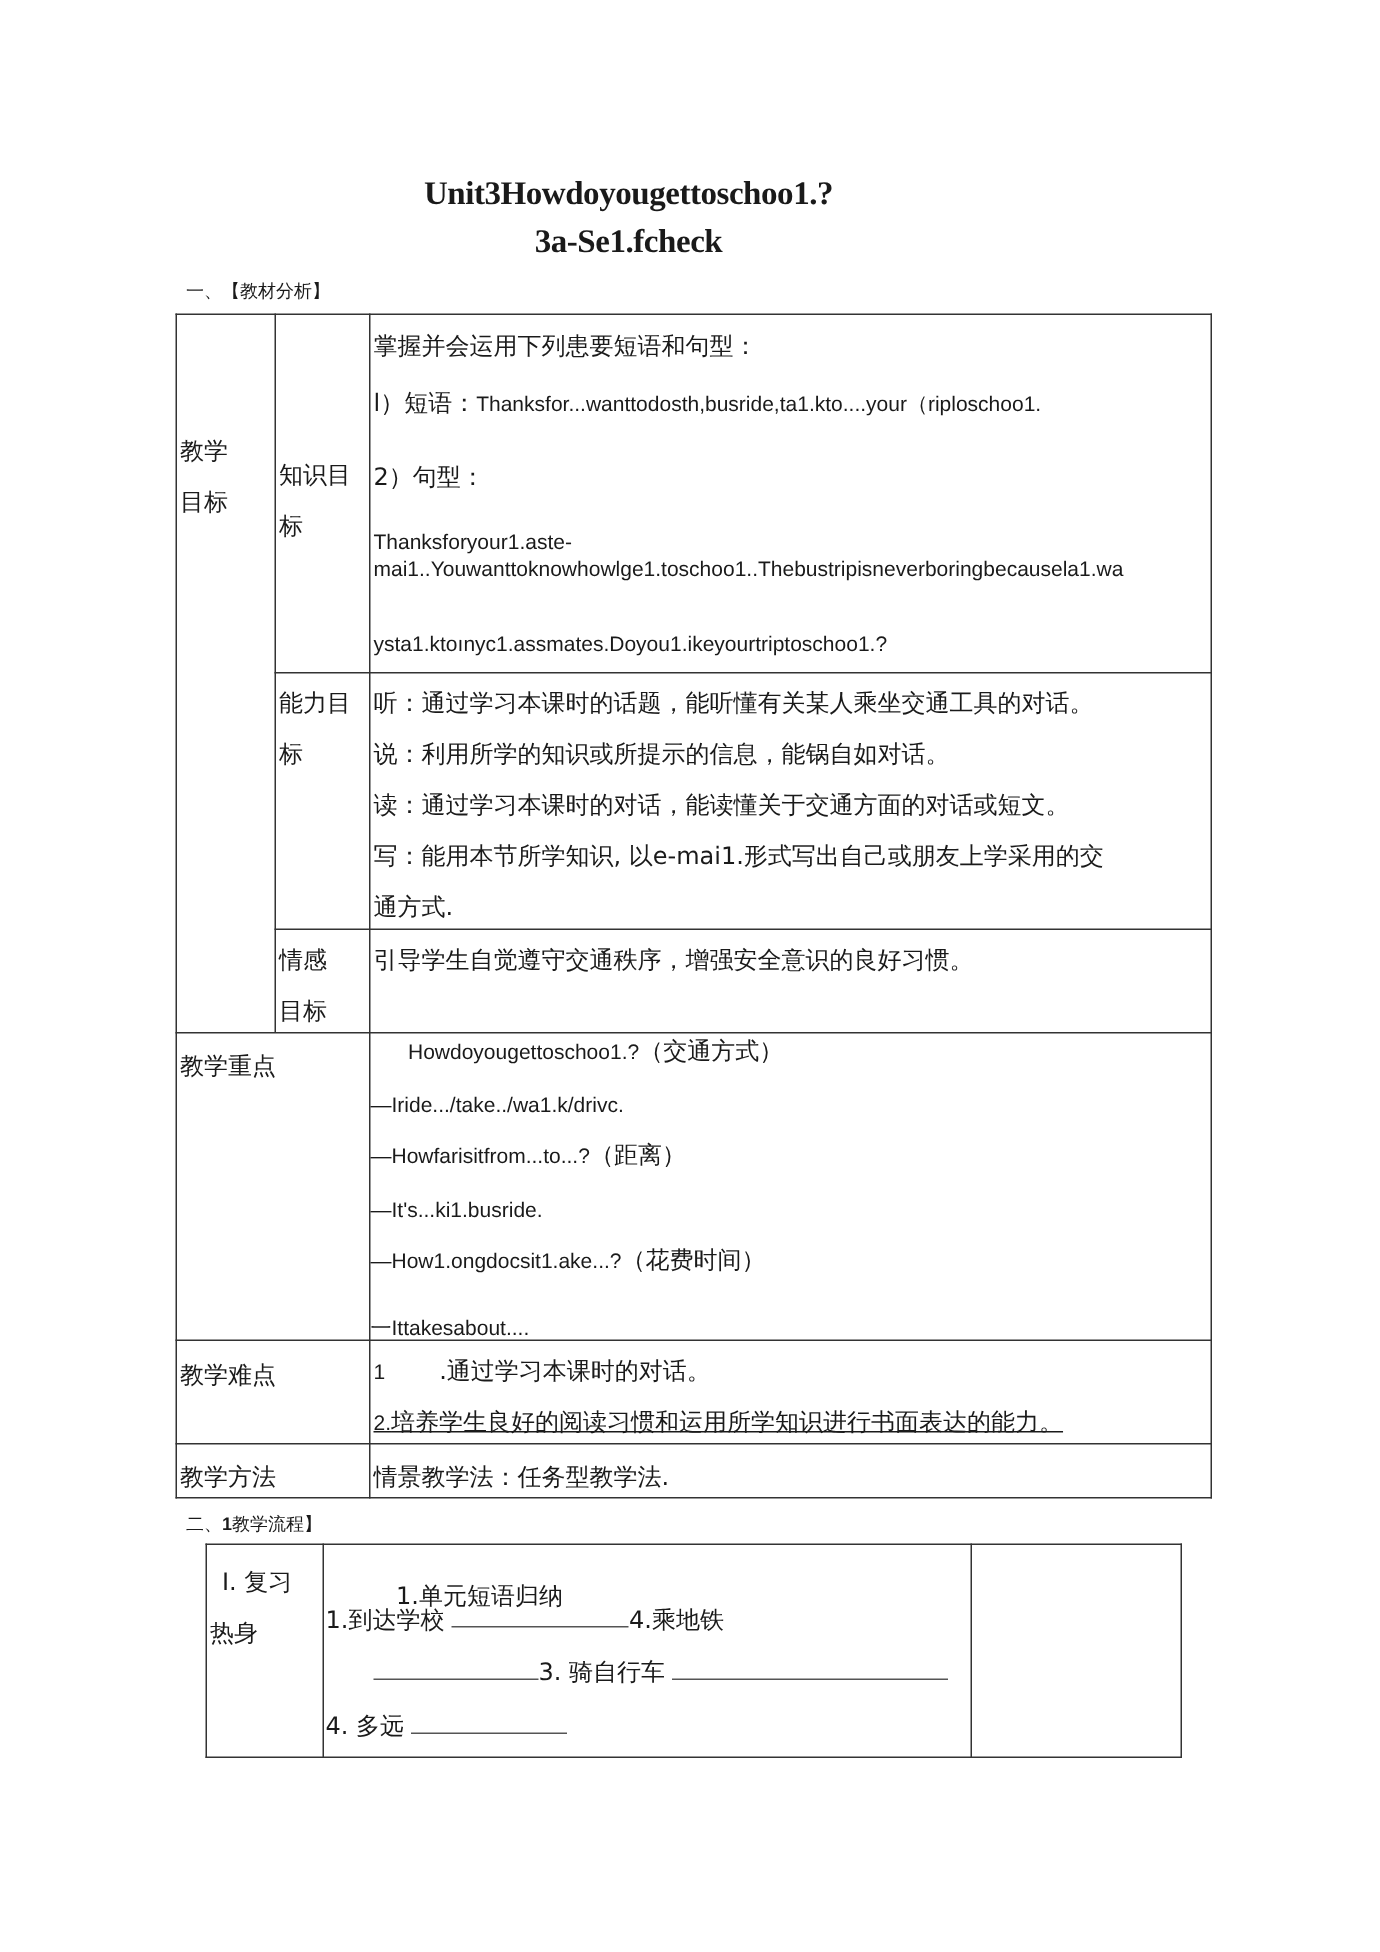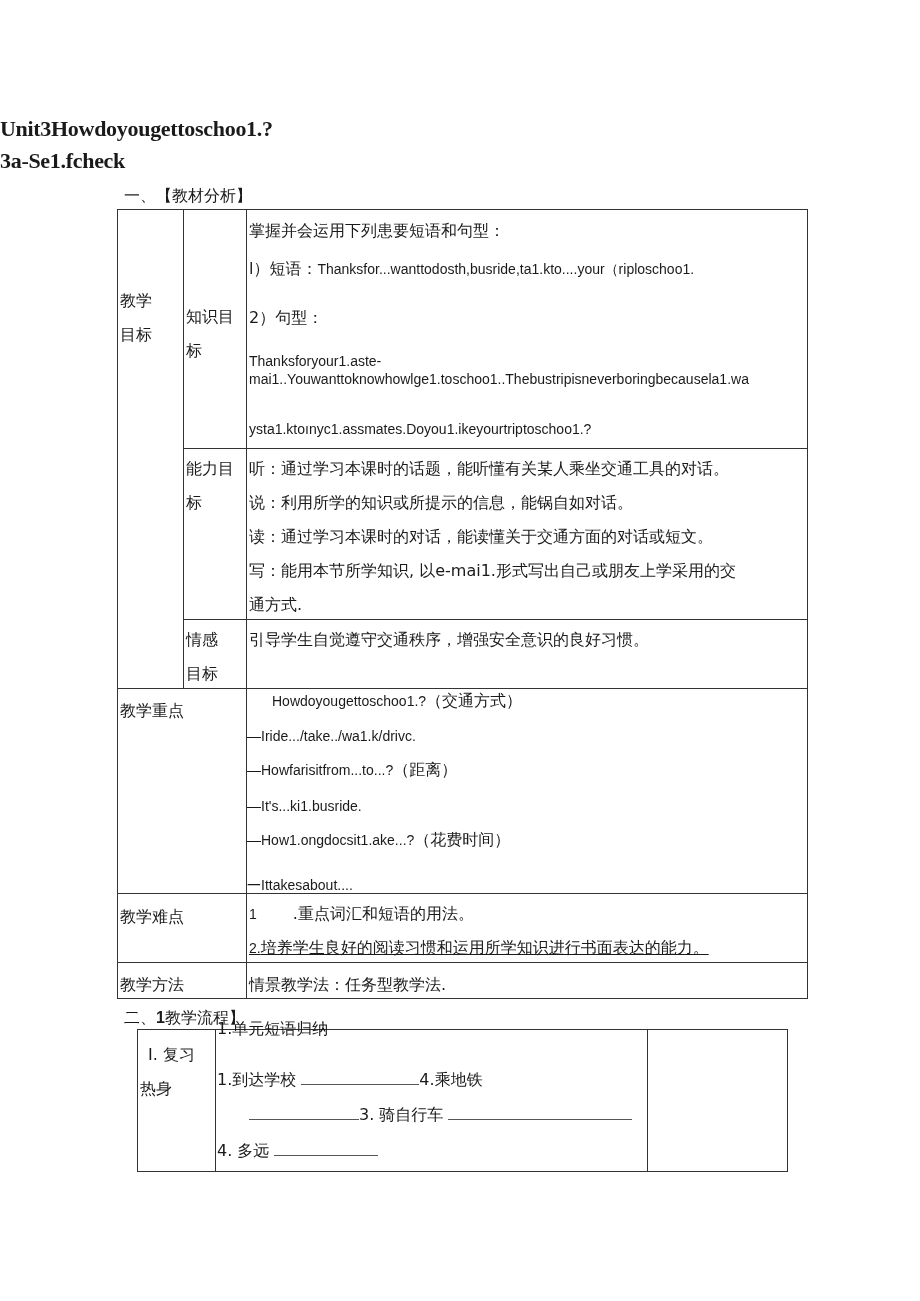--- a/index.html
+++ b/index.html
@@ -1,22 +1,22 @@
 <!DOCTYPE html>
 <html><head>
 <meta charset="utf-8">
 <style>
   html, body { margin:0; padding:0; background:#ffffff; }
   body { width:920px; height:1301px; position:relative; overflow:hidden;
          font-family:"DejaVu Serif","Liberation Serif",serif; color:#1a1a1a; }
-  .title { position:absolute; left:0; width:838px; text-align:left;
+  .title { position:absolute; left:0; width:838px; text-align:center;
            font-family:"Liberation Serif",serif; font-weight:bold; font-size:22px; letter-spacing:-0.3px; }
   .t1 { top:116px; }
   .t2 { top:148px; }
-  .section { position:absolute; font-size:16px; font-family:"DejaVu Sans",sans-serif; }
+  .section { position:absolute; font-size:12px; font-family:"DejaVu Sans",sans-serif; }
   .sec1 { left:124px; top:186px; }
   .sec2 { left:124px; top:1008px; }
   .sec2 b { font-family:"Liberation Sans",sans-serif; }
 
   .ln { position:absolute; background:#333; }
   .h { height:1px; }
   .v { width:1px; }
 
   .cell { position:absolute; font-size:16px; font-family:"DejaVu Sans",sans-serif; line-height:34px; }
   .en { font-family:"Liberation Sans",sans-serif; font-size:14px; }
@@ -90,21 +90,21 @@
     <div class="line cell" style="left:272px;top:684px;"><span class="en">Howdoyougettoschoo1.?</span><span>（交通方式）</span></div>
     <div class="line cell" style="left:247px;top:719px;"><span class="en">—Iride.../take../wa1.k/drivc.</span></div>
     <div class="line cell" style="left:247px;top:753px;"><span class="en">—Howfarisitfrom...to...?</span><span>（距离）</span></div>
     <div class="line cell" style="left:247px;top:789px;"><span class="en">—It's...ki1.busride.</span></div>
     <div class="line cell" style="left:247px;top:823px;"><span class="en">—How1.ongdocsit1.ake...?</span><span>（花费时间）</span></div>
     <div class="line cell" style="left:247px;top:868px;"><span class="en">一Ittakesabout....</span></div>
   </div>
 
   <div class="line cell" style="left:120px;top:900px;">教学难点</div>
   <div>
-    <div class="line cell" style="left:249px;top:897px;"><span class="en">1</span><span style="display:inline-block;width:36px;"></span><span>.重点词汇和短语的用法。</span></div>
+    <div class="line cell" style="left:249px;top:897px;"><span class="en">1</span><span style="display:inline-block;width:36px;"></span><span>.通过学习本课时的对话。</span></div>
     <div class="line cell" style="left:249px;top:931px;text-decoration:underline;"><span class="en">2.</span><span>培养学生良好的阅读习惯和运用所学知识进行书面表达的能力。</span></div>
   </div>
 
   <div class="line cell" style="left:120px;top:968px;">教学方法</div>
   <div class="line cell" style="left:249px;top:968px;">情景教学法：任务型教学法.</div>
 </div>
 
 <div class="section sec2"><span>二、</span><b>1</b><span>教学流程】</span></div>
 
 <div>
@@ -113,21 +113,21 @@
   <div class="ln v" style="left:137px;top:1029px;height:143px;"></div>
   <div class="ln v" style="left:787px;top:1029px;height:143px;"></div>
   <div class="ln v" style="left:215px;top:1029px;height:143px;"></div>
   <div class="ln v" style="left:647px;top:1029px;height:143px;"></div>
 
   <div class="cell" style="left:140px;top:1038px;">
     <div style="padding-left:8px;">I. 复习</div>
     <div>热身</div>
   </div>
 
-  <div class="line cell" style="left:217px;top:1012px;">1.单元短语归纳</div>
+  <div class="line cell" style="left:217px;top:1047px;padding-left:47px;">1.单元短语归纳</div>
   <div class="line cell" style="left:217px;top:1063px;">
     <span>1.到达学校</span>
     <span class="blank" style="width:118px;"></span><span>4.乘地铁</span>
   </div>
   <div class="line cell" style="left:217px;top:1098px;margin-left:32px;">
     <span class="blank" style="width:110px;"></span><span>3. 骑自行车</span>
     <span class="blank" style="width:184px;"></span>
   </div>
   <div class="line cell" style="left:217px;top:1134px;">
     <span>4. 多远</span>

